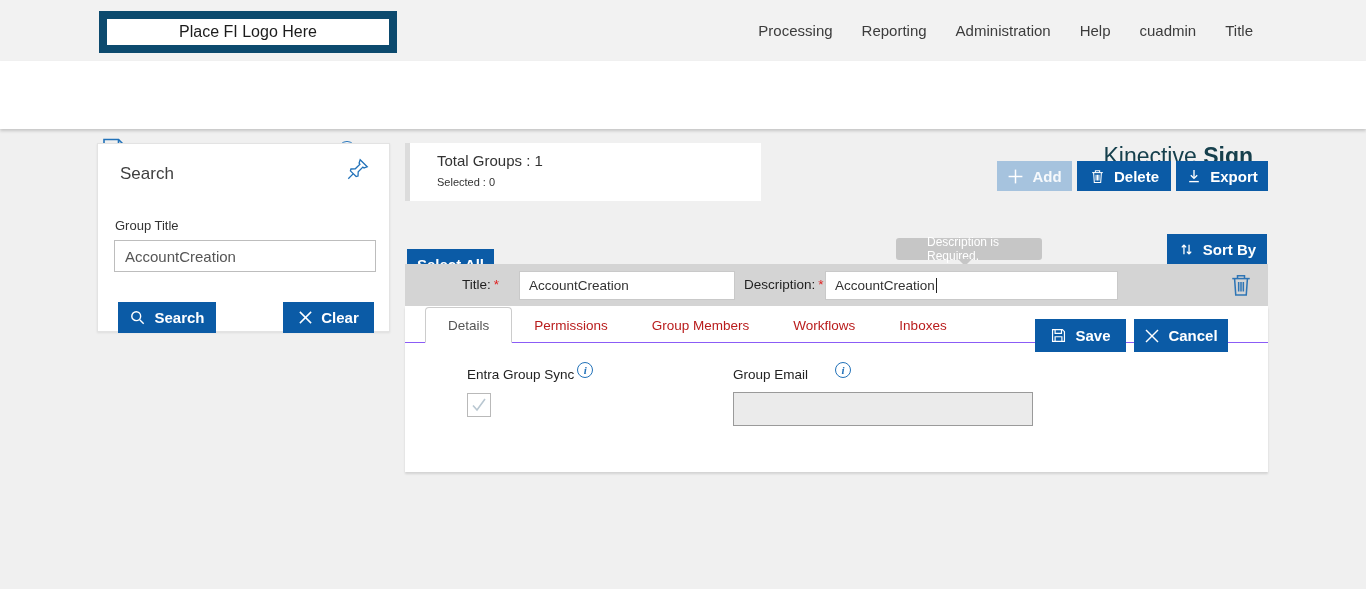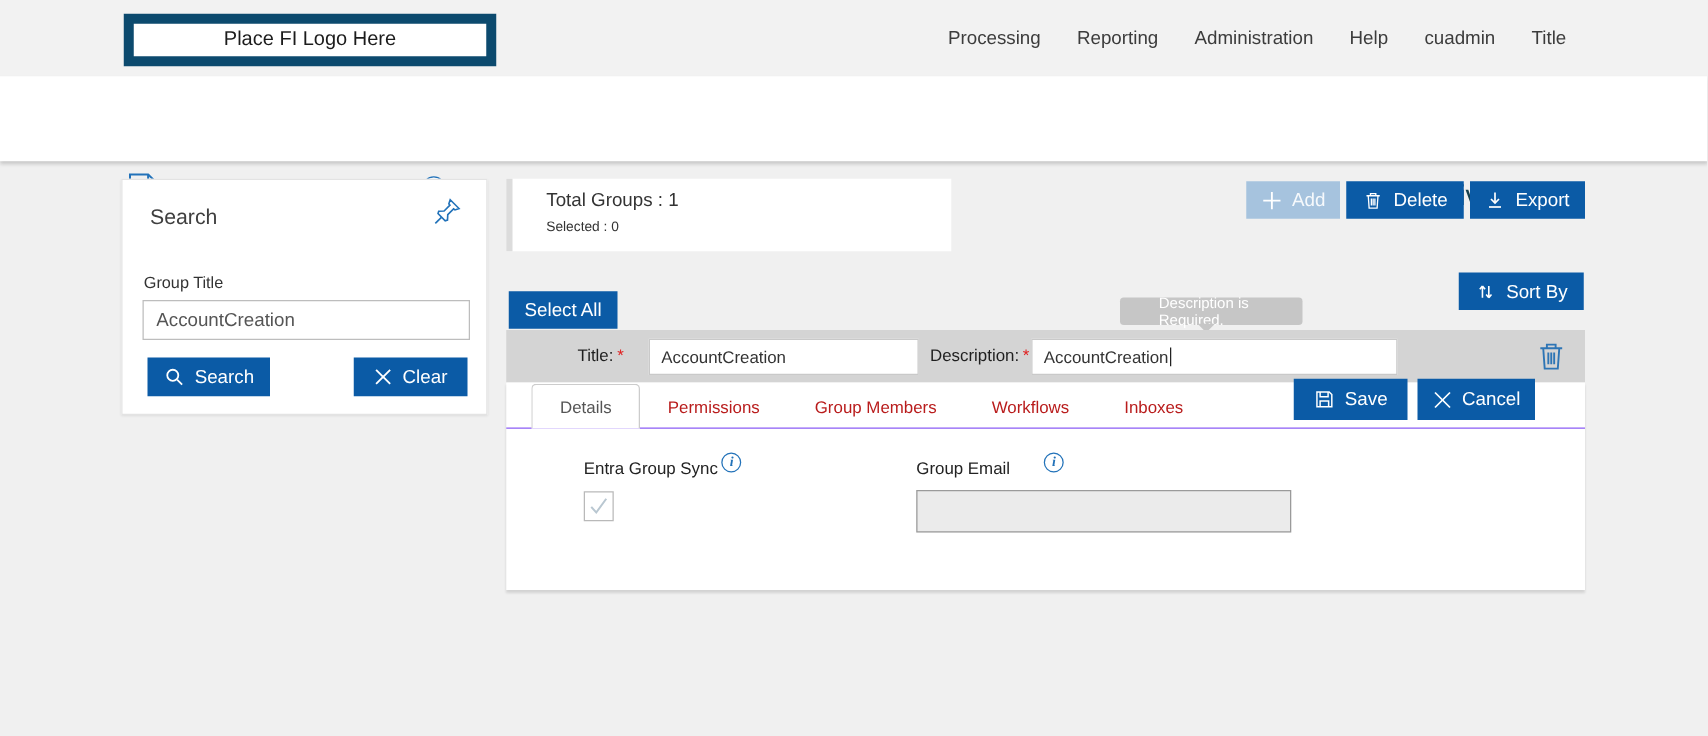--- a/index.html
+++ b/index.html
@@ -31,22 +31,22 @@
   
   .search-card { position:absolute; left:97px; top:143px; width:293px; height:189px; background:#fff;
                  border:1px solid #e3e3e3; box-shadow:0 1px 2px rgba(0,0,0,.08); }
   .search-title { position:absolute; left:22px; top:20px; font-size:17px; color:#3f3f3f; }
   .pin-icon { position:absolute; right:18px; top:12px; width:26px; height:26px; cursor:pointer; }
   .field-label { position:absolute; left:17px; top:74px; font-size:13px; color:#333; }
   .search-card input.text-field { position:absolute; left:16px; top:96px; width:262px; height:32px;
                  border:1px solid #bdbdbd; padding:0 10px; font-size:15px; color:#555;
                  font-family:"Liberation Sans", sans-serif; background:#fff; }
   .btn { display:flex; align-items:center; justify-content:center; gap:8px;
-         background:#0b5ba6; color:#fff; font-size:15px; font-weight:400; border:none;
-         cursor:pointer; font-family:"Liberation Sans", sans-serif; }
+         background:#0b5ba6; color:#fff; font-size:15px; font-weight:700; border:none;
+         cursor:pointer; font-family:"Liberation Sans", sans-serif;margin-top:16px; }
   .btn svg { flex:0 0 auto; }
   .search-btn { position:absolute; left:20px; top:142px; width:98px; height:31px; }
   .clear-btn  { position:absolute; left:185px; top:142px; width:91px; height:31px; }
 
   
   .summary-box { position:absolute; left:405px; top:143px; width:356px; height:58px; background:#fff;
                  border-left:5px solid #dcdcdc; }
   .summary-line1 { position:absolute; left:27px; top:9px;  font-size:15px; color:#333; }
   .summary-line2 { position:absolute; left:27px; top:33px; font-size:11px; color:#333; }
 

